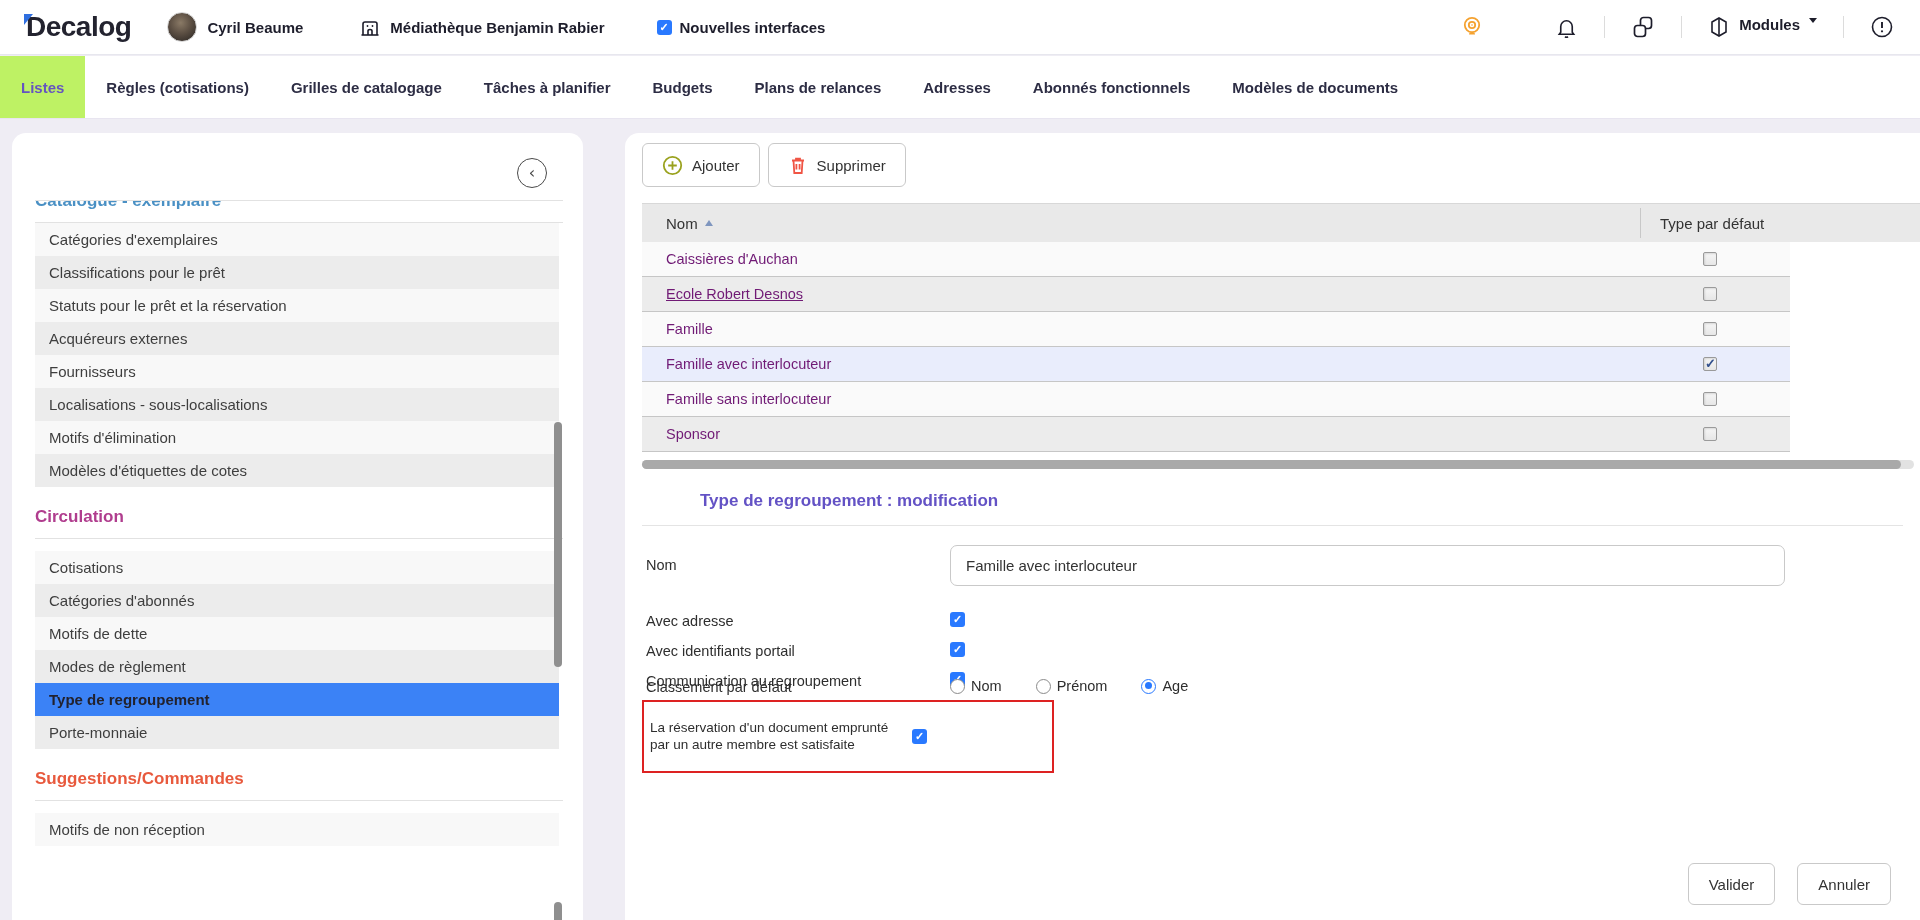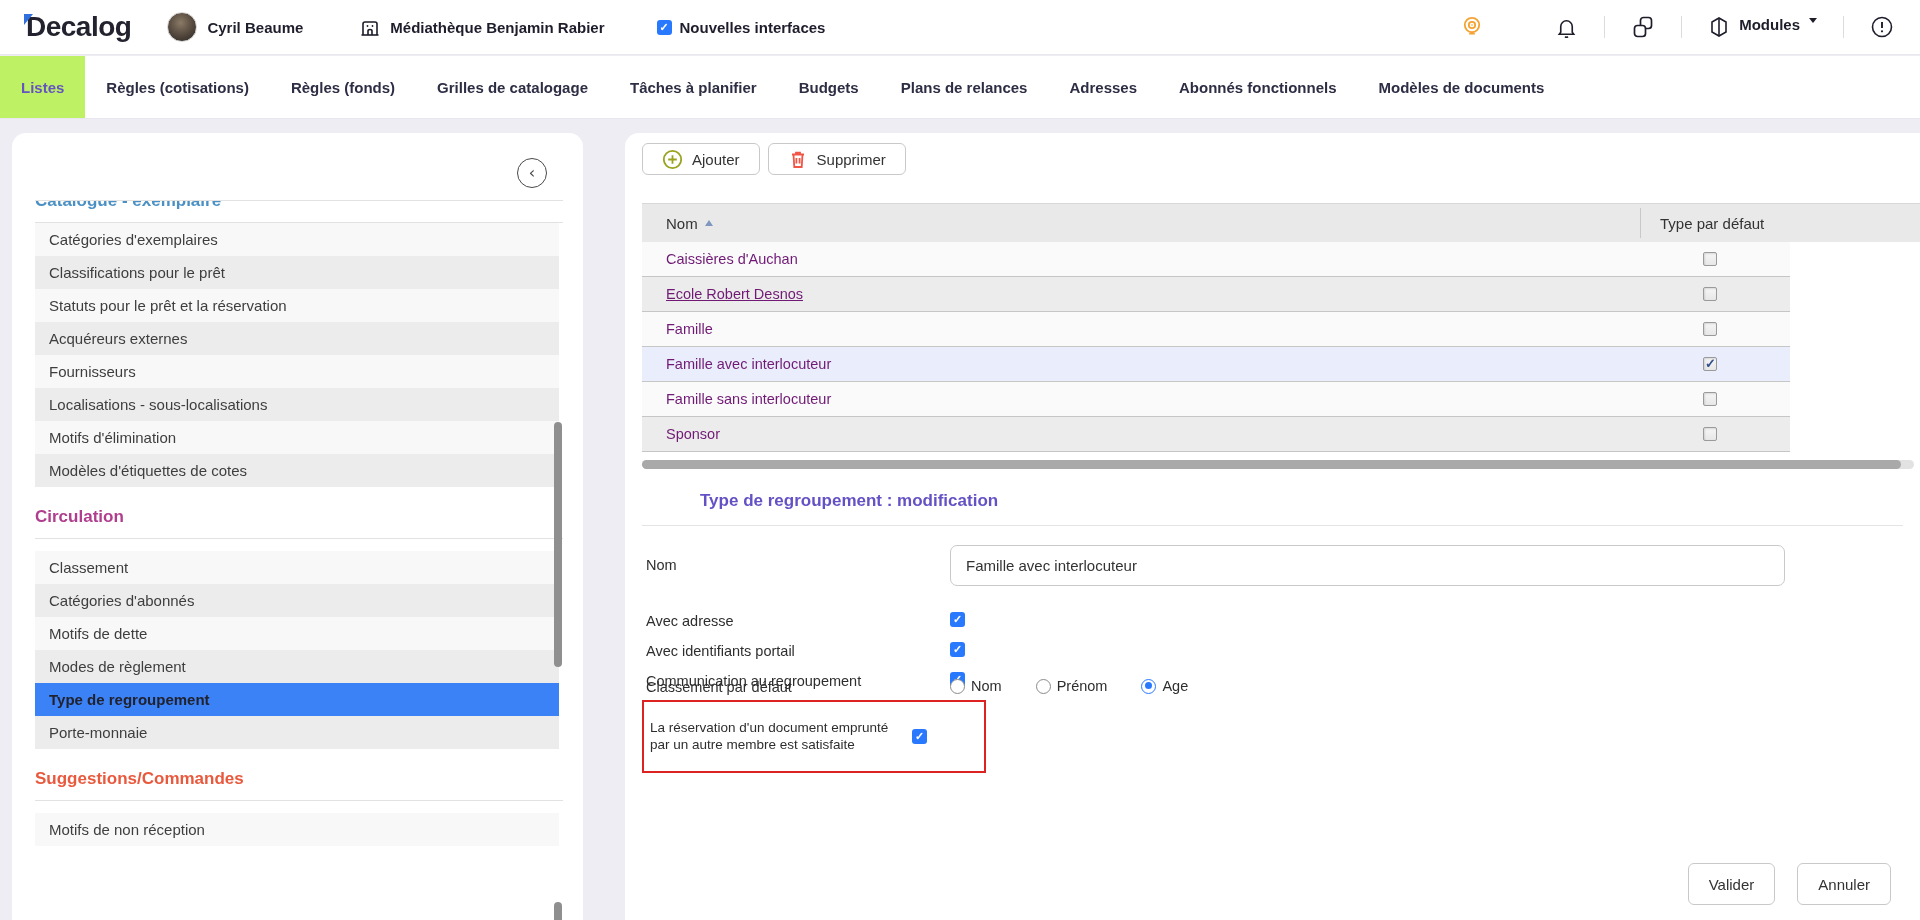--- a/index.html
+++ b/index.html
@@ -62,21 +62,21 @@
   .s-section-head { font-size:17px; font-weight:bold; margin:20px 20px 11px 23px; } .s-head-magenta { color:#b03d8e; } .s-head-orange { color:#e8593d; }
   .s-gap { height:12px; }
   .sb-thumb { position:absolute; right:21px; top:289px; width:8px; height:245px; border-radius:4px;
     background:#8f8f8f; cursor:grab; }
   .sb-thumb2 { position:absolute; right:21px; top:769px; width:8px; height:24px; border-radius:4px;
     background:#8f8f8f; cursor:grab; }
   
   .panel { position:absolute; left:625px; top:14px; width:1295px; height:787px; background:#fff;
     border-radius:14px 0 0 0; }
   .toolbar { position:absolute; top:10px; left:17px; display:flex; gap:8px; }
-  .btn { display:flex; align-items:center; gap:9px; height:32px; padding:0 19px; background:#fff;
+  .btn { display:flex; align-items:center; gap:9px; height:44px; padding:0 19px; background:#fff;
     border:1px solid #c9c9c9; border-radius:6px; font-size:15px; color:#333; cursor:pointer;
     font-family:"Liberation Sans", sans-serif; }
   
   .thead { position:absolute; top:70px; left:17px; right:0; height:39px; background:#e9e9e9;
     border-top:1px solid #d8d8d8; display:flex; align-items:center; font-size:15px; color:#333; }
   .thead .col-name { padding-left:24px; display:flex; align-items:center; gap:7px; cursor:pointer; }
   .sort-up { width:0; height:0; border-left:4.5px solid transparent; border-right:4.5px solid transparent;
     border-bottom:6px solid #7f96bf; }
   .thead .col-sep { position:absolute; left:998px; top:4px; bottom:4px; width:1px; background:#c8c8c8; }
   .thead .col-default { position:absolute; left:1018px; }
@@ -99,21 +99,21 @@
   .nom-input { position:absolute; top:412px; left:325px; width:835px; height:41px; border:1px solid #c9c9c9;
     border-radius:7px; padding:0 15px; font-size:15px; color:#333; font-family:"Liberation Sans", sans-serif;
     background:#fff; }
   .f-check { position:absolute; left:325px; }
   .radio-row { position:absolute; top:545px; left:325px; display:flex; align-items:center; gap:34px; }
   .radio { display:flex; align-items:center; gap:6px; font-size:14.5px; color:#2e2e2e; cursor:pointer; }
   .rdot { width:15px; height:15px; border-radius:50%; border:1.5px solid #8b8b8b; background:#fff; position:relative; flex:none; }
   .radio.sel .rdot { border-color:#2979ff; }
   .radio.sel .rdot::after { content:""; position:absolute; left:2.5px; top:2.5px; width:7px; height:7px;
     border-radius:50%; background:#2979ff; }
-  .red-box { position:absolute; top:567px; left:17px; width:344px; height:73px; border:2px solid #dd2222;
+  .red-box { position:absolute; top:567px; left:17px; width:412px; height:73px; border:2px solid #dd2222;
     display:flex; align-items:center; }
   .red-box .rb-label { font-size:13.5px; color:#2e2e2e; line-height:16.5px; padding:0 10px 0 6px; width:268px; }
   .panel-actions { position:absolute; bottom:15px; right:29px; display:flex; gap:22px; }
   .btn-plain { height:42px; padding:0 20px; background:#fff; border:1px solid #c9c9c9; border-radius:6px;
     font-size:15px; color:#333; cursor:pointer; font-family:"Liberation Sans", sans-serif; }
   svg { display:block; }
 </style>
 </head>
 <body>
 
@@ -185,21 +185,20 @@
           <path d="M12 7 v6" stroke-width="1.9"></path>
           <circle cx="12" cy="16.3" r="1.1" fill="#1d1d2b" stroke="none"></circle>
         </svg>
       </span>
     </div>
   </header>
 
   <nav class="tabbar">
     <div class="tab active">Listes</div>
     <div class="tab">Règles (cotisations)</div>
-    <div class="tab">Règles (fonds)</div>
     <div class="tab">Grilles de catalogage</div>
     <div class="tab">Tâches à planifier</div>
     <div class="tab">Budgets</div>
     <div class="tab">Plans de relances</div>
     <div class="tab">Adresses</div>
     <div class="tab">Abonnés fonctionnels</div>
     <div class="tab">Modèles de documents</div>
   </nav>
 
   <div class="content">
@@ -220,21 +219,21 @@
           <li>Fournisseurs</li>
           <li>Localisations - sous-localisations</li>
           <li>Motifs d'élimination</li>
           <li>Modèles d'étiquettes de cotes</li>
         </ul>
 
         <div class="s-section-head s-head-magenta">Circulation</div>
         <div class="s-divider"></div>
         <div class="s-gap"></div>
         <ul class="s-items">
-          <li>Classement</li>
+          <li>Cotisations</li>
           <li>Catégories d'abonnés</li>
           <li>Motifs de dette</li>
           <li>Modes de règlement</li>
           <li class="selected">Type de regroupement</li>
           <li>Porte-monnaie</li>
         </ul>
 
         <div class="s-section-head s-head-orange">Suggestions/Commandes</div>
         <div class="s-divider"></div>
         <div class="s-gap"></div>

